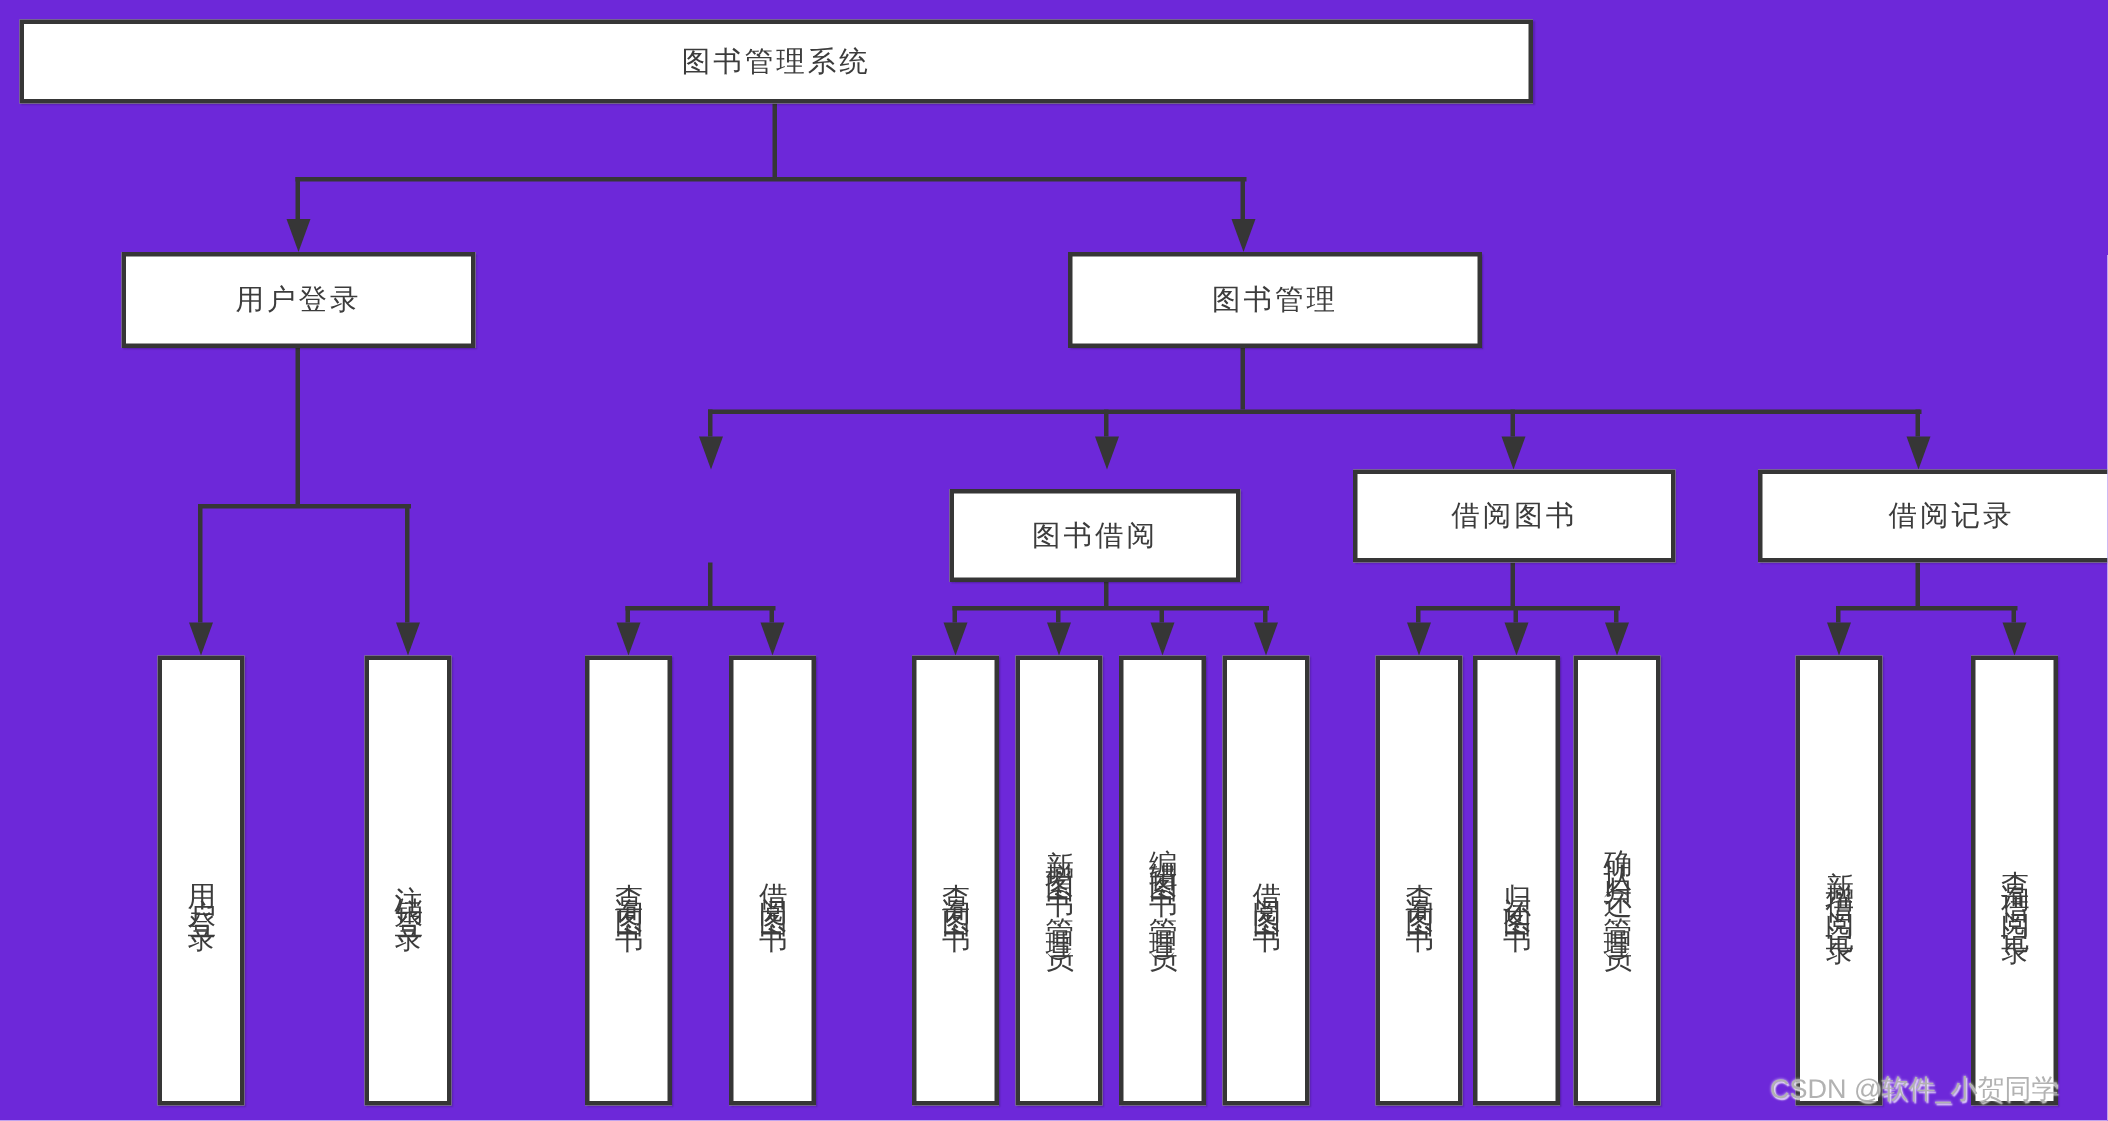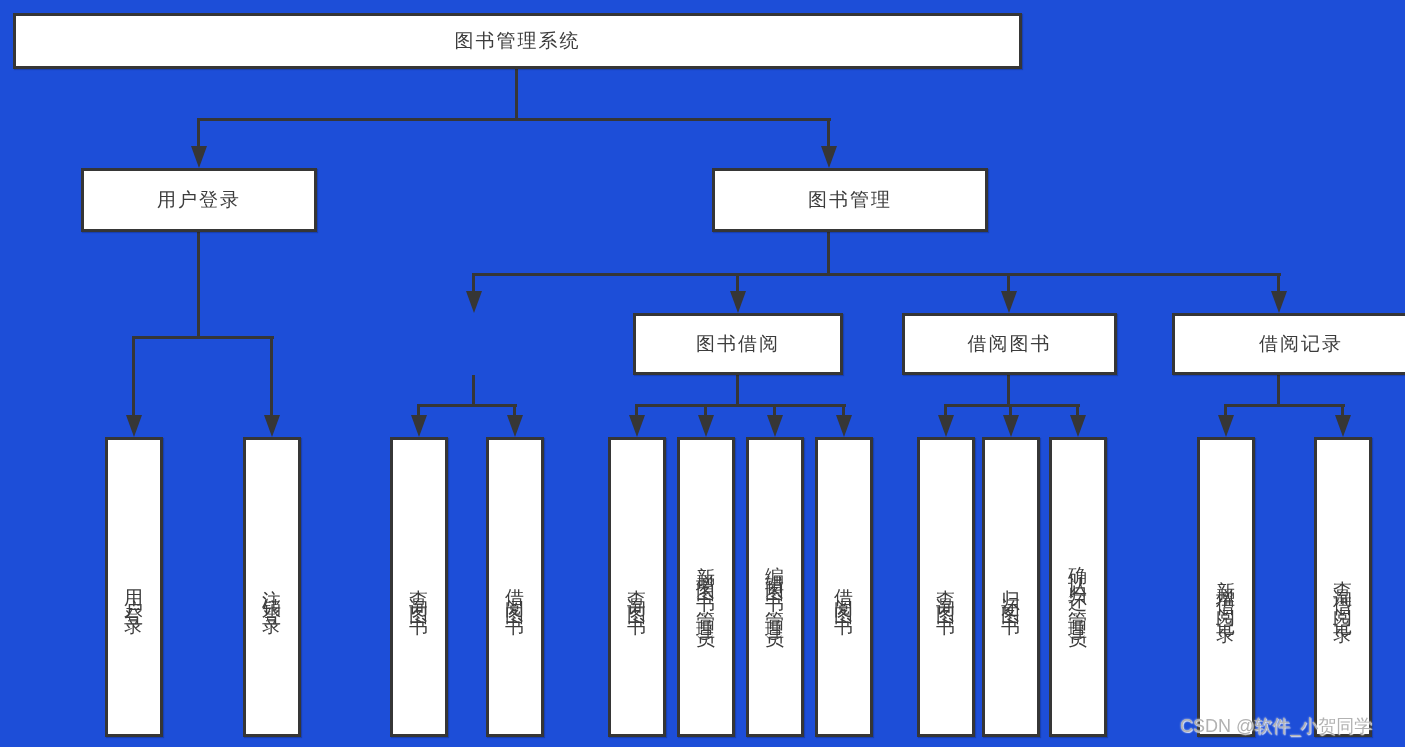--- a/index.html
+++ b/index.html
@@ -7,21 +7,21 @@
     --text:#3c3c3c;
     --watermark:#b2b2b2;
     --box-bg:#ffffff;
   }
   *{margin:0;padding:0;box-sizing:border-box;}
   html,body{background:#ffffff;}
   body{font-family:"Liberation Sans", sans-serif;}
   .canvas{
     position:relative;
     width:1405px;height:747px;
-    background:#1d4ed8;
+    background:#6d28d9;
     overflow:hidden;
   }
   .node{
     position:absolute;
     background:var(--box-bg);
     border:3px solid var(--line);
     display:flex;align-items:center;justify-content:center;
     color:var(--text);
     box-shadow:1px 1px 1px rgba(0,0,0,0.18);
     z-index:2;
@@ -63,21 +63,21 @@
     <span>图书管理系统</span>
   </div>
 
   <div class="node hbox" style="left:81px;top:168px;width:236px;height:64px">
     <span>用户登录</span>
   </div>
   <div class="node hbox" style="left:712px;top:168px;width:276px;height:64px">
     <span>图书管理</span>
   </div>
 
-  <div class="node hbox" style="left:633px;top:313px;width:210px;height:62px">
+  <div class="node hbox" style="left:633px;top:326px;width:194px;height:62px">
     <span>图书借阅</span>
   </div>
   <div class="node hbox" style="left:902px;top:313px;width:215px;height:62px">
     <span>借阅图书</span>
   </div>
   <div class="node hbox" style="left:1172px;top:313px;width:258px;height:62px">
     <span>借阅记录</span>
   </div>
 
   <div class="node leaf" style="left:105px">

